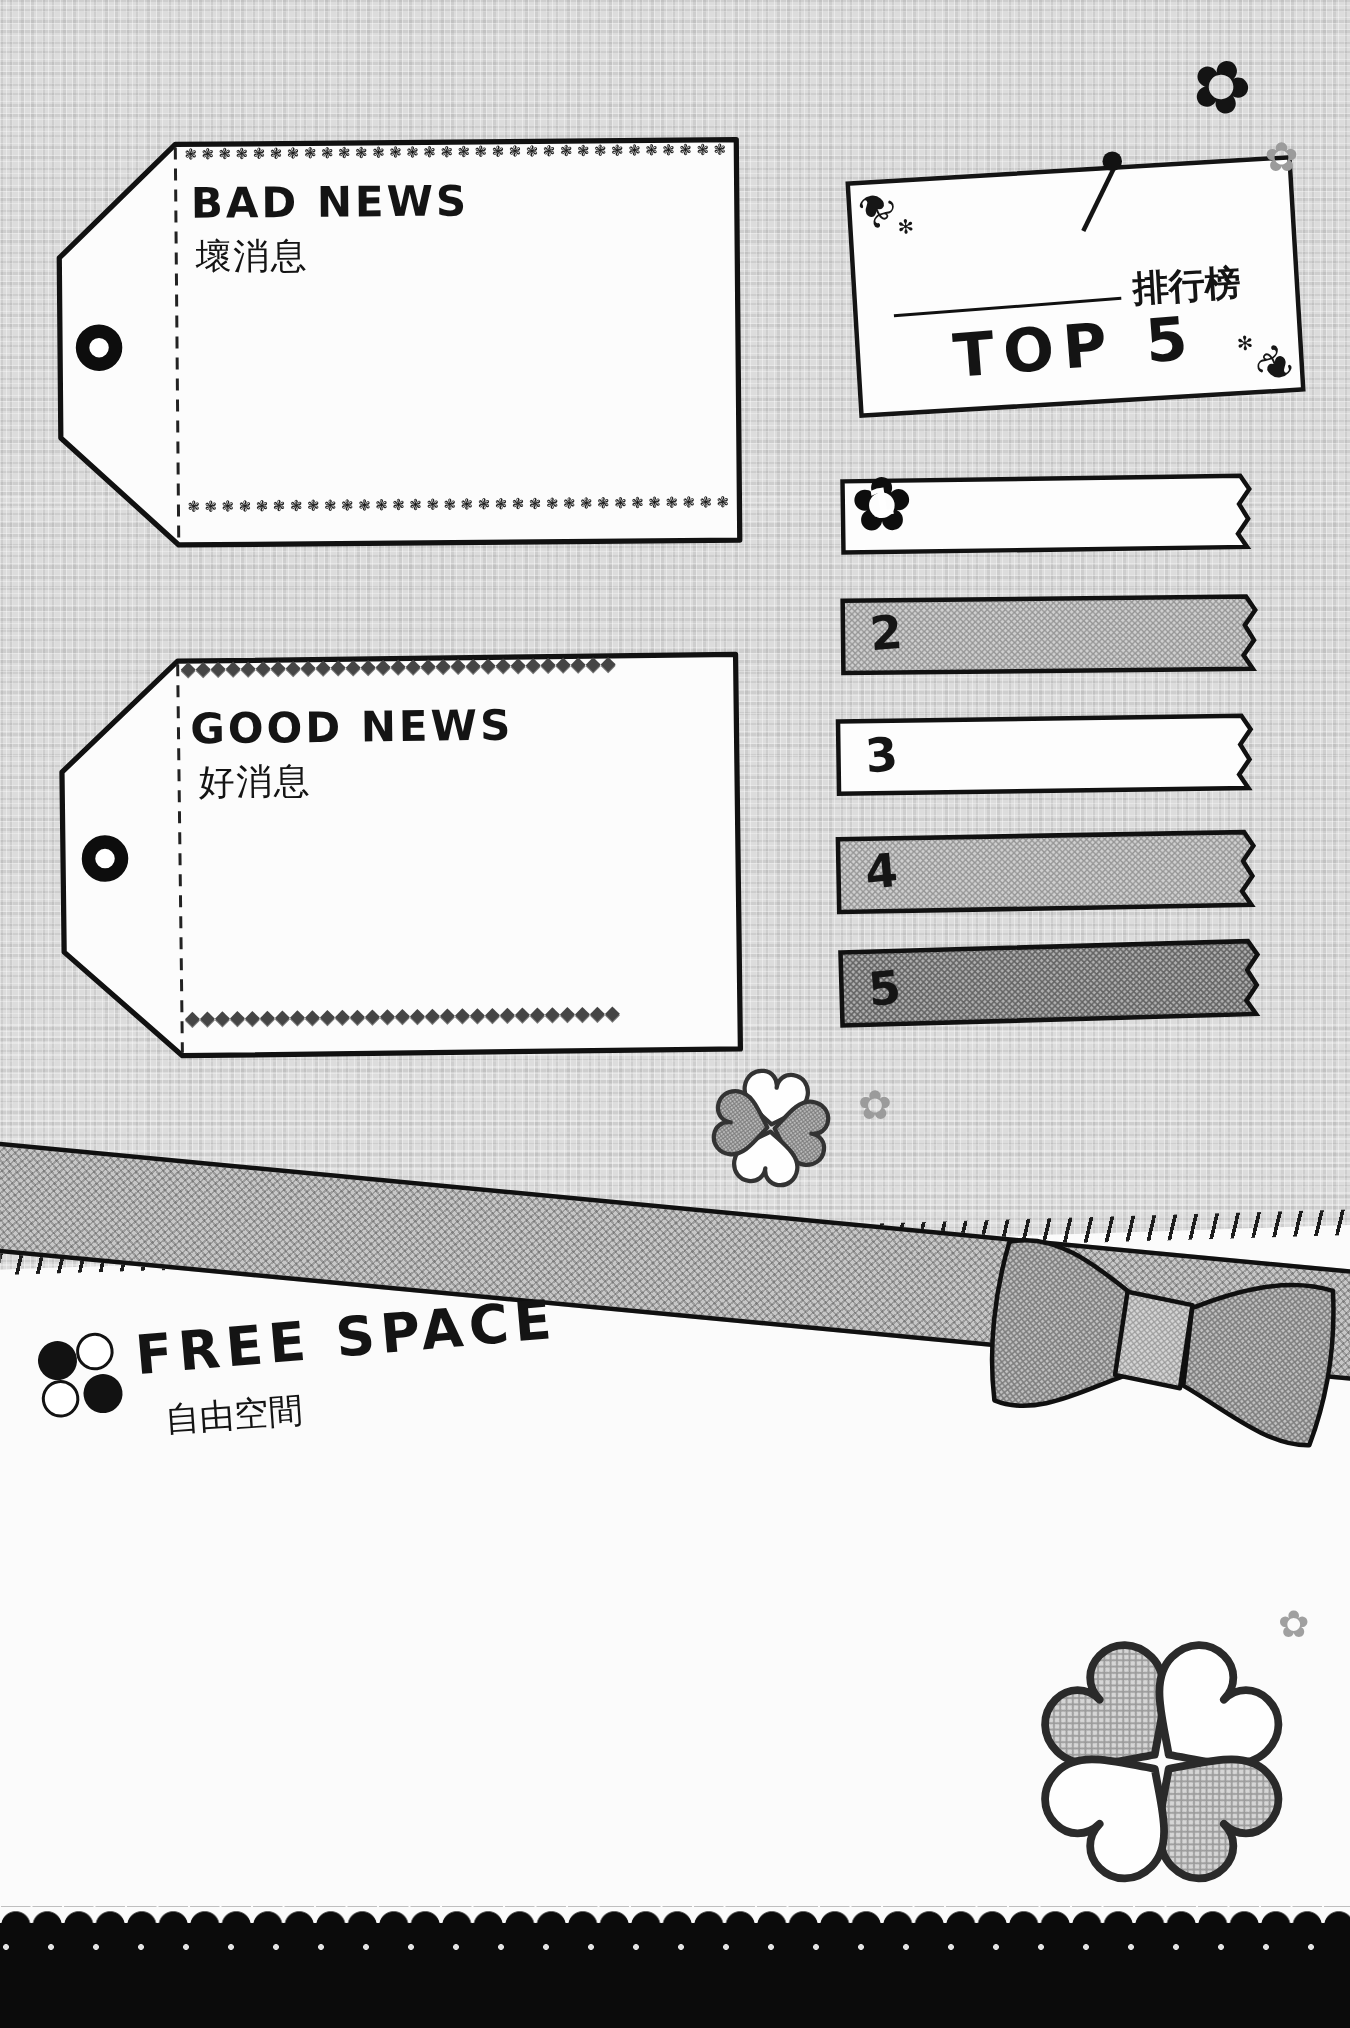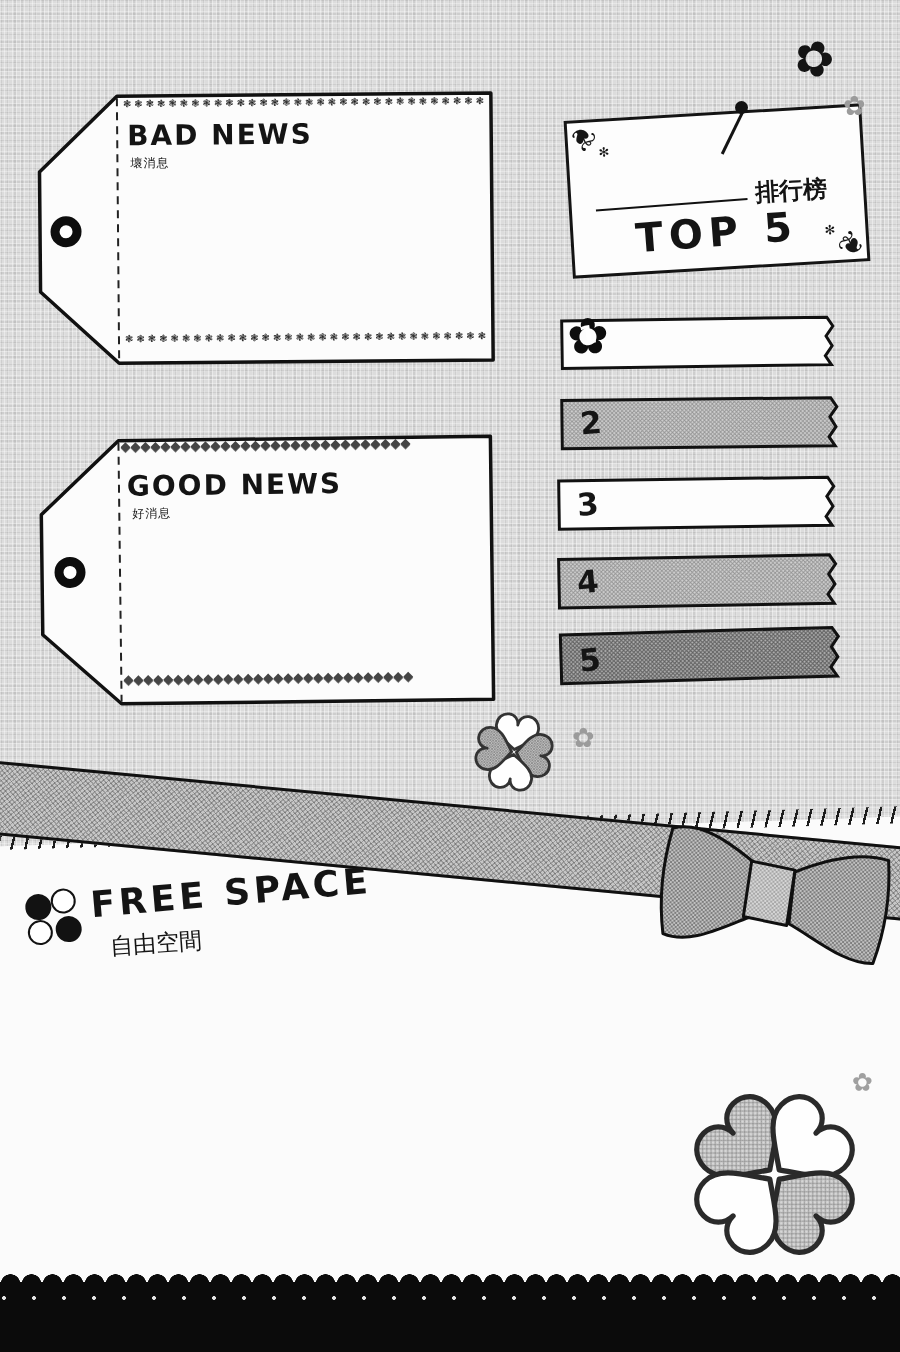--- a/index.html
+++ b/index.html
@@ -26,21 +26,21 @@
     border-top:3px solid #101010;border-bottom:3px solid #101010;
     background-color:#c6c6c6;
     background-image:
       repeating-linear-gradient(45deg, rgba(30,30,30,.25) 0 1.2px, rgba(0,0,0,0) 1.2px 3.6px),
       repeating-linear-gradient(135deg, rgba(30,30,30,.25) 0 1.2px, rgba(0,0,0,0) 1.2px 3.6px);}
   .bow{position:absolute;left:658px;top:824px;width:234px;height:142px;transform:rotate(6.5deg);}
   
   .tag-group{position:absolute;}
   .tag-svg{position:absolute;inset:0;}
   .tag-title{position:absolute;font-weight:bold;font-size:28px;letter-spacing:2px;}
-  .tag-sub{position:absolute;font-size:12px;letter-spacing:1px;}
+  .tag-sub{position:absolute;font-size:24px;letter-spacing:1px;}
   .chain-row{position:absolute;font-size:10px;letter-spacing:3px;color:#1d1d1d;
     white-space:nowrap;overflow:hidden;width:362px;height:16px;}
   .zigzag-row{position:absolute;font-size:13px;letter-spacing:0px;color:#454545;
     white-space:nowrap;overflow:hidden;width:366px;height:18px;
     text-shadow:0 1px 0 #777;}
   
   .card{position:absolute;left:568px;top:112px;width:292px;height:152px;
     transform:rotate(-3.4deg);background:#fdfdfd;border:3px solid #141414;}
   .card-line{position:absolute;left:24px;top:86px;width:152px;border-top:2.5px solid #111;
     transform:rotate(-1deg);}

